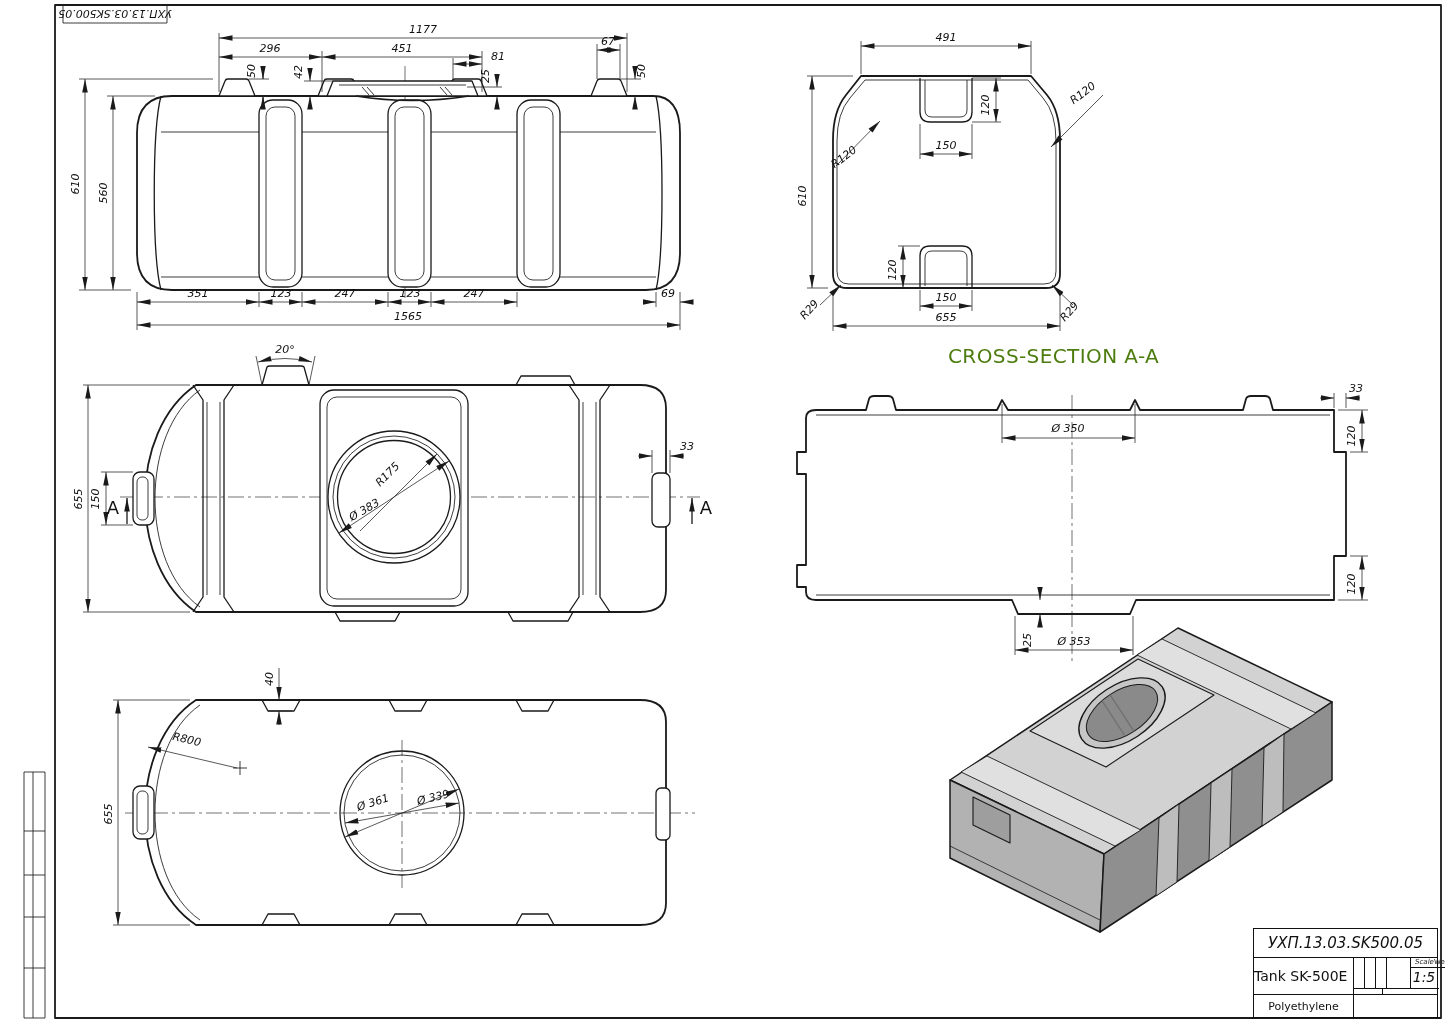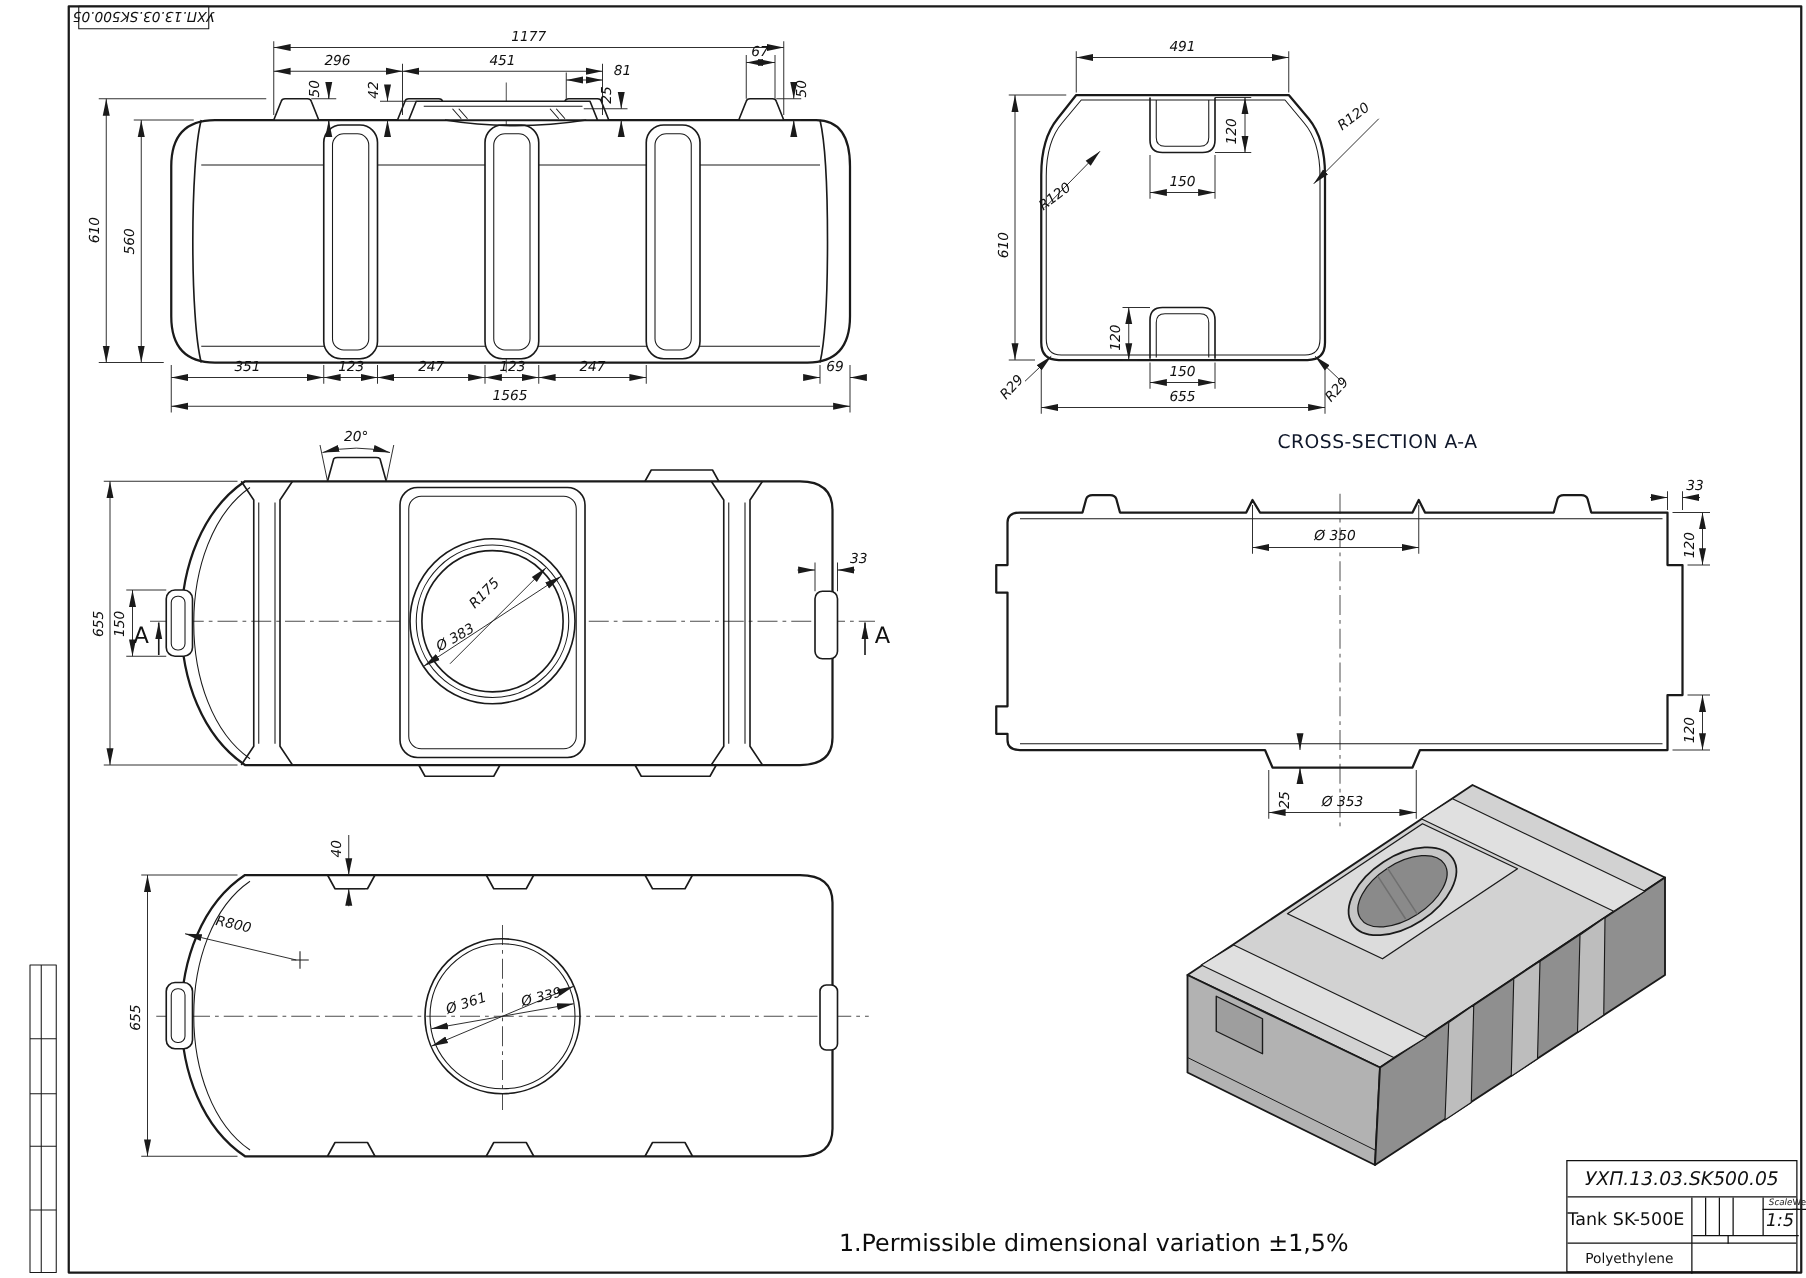--- a/index.html
+++ b/index.html
@@ -10,22 +10,22 @@
   .o2{fill:none;stroke:#1a1a1a;stroke-width:1.3;stroke-linejoin:round;}
   .in1{fill:none;stroke:#1a1a1a;stroke-width:0.85;stroke-linejoin:round;}
   .thin{fill:none;stroke:#222;stroke-width:0.75;}
   .cl{fill:none;stroke:#333;stroke-width:0.7;stroke-dasharray:16 4 3 4;}
   .wf{fill:#fff;}
   text.dim{font:italic 11px "DejaVu Sans",sans-serif;fill:#111;text-anchor:middle;}
   text.big{font:18px "DejaVu Sans",sans-serif;fill:#111;text-anchor:middle;}
   text.stamp{font:italic 11px "DejaVu Sans",sans-serif;fill:#111;text-anchor:middle;}
   .note{position:absolute;left:640px;top:984px;width:470px;text-align:center;
         font-size:19px;color:#0d0d0d;}
-  .sectitle{position:absolute;left:948px;top:344px;width:234px;text-align:right;
-        font-size:15px;letter-spacing:.4px;color:#0f172a;}
+  .sectitle{position:absolute;left:948px;top:344px;width:234px;text-align:left;
+        font-size:20px;letter-spacing:.4px;color:#4d7c0f;}
   
   .tb{position:absolute;left:1253px;top:928px;width:185px;height:90px;border:1.6px solid #111;box-sizing:border-box;}
   .tb *{box-sizing:border-box;position:absolute;}
   .tb-r1{left:0;top:0;width:100%;height:29px;border-bottom:1.4px solid #111;
          font:italic 15px "DejaVu Sans",sans-serif;text-align:center;line-height:28px;}
   .tb-r2{left:0;top:29px;width:100%;height:37px;border-bottom:1.4px solid #111;}
   .tb-name{left:0;top:0;width:100px;height:37px;border-right:1.2px solid #111;
          font-size:14px;line-height:36px;}
   .v1{left:110px;top:0;width:0;height:30px;border-left:1px solid #111;}
   .v2{left:121px;top:0;width:0;height:30px;border-left:1px solid #111;}
@@ -317,21 +317,20 @@
       <ellipse cx="1122" cy="713" rx="40" ry="22" fill="#8a8a8a" stroke="#1a1a1a" stroke-width="1"></ellipse>
       <path d="M1122,691 L1122,735 M1112,692 L1112,733" fill="none" stroke="#6f6f6f" stroke-width="1.2"></path>
     </g>
     <path d="M973,797 L1010,815 L1010,843 L973,825 Z" fill="#9e9e9e" stroke="#1a1a1a" stroke-width="1.1"></path>
     <path d="M950,846 L1100,920" fill="none" stroke="#1a1a1a" stroke-width="0.8"></path>
   </g>
 </svg>
 
   <div class="sectitle">CROSS-SECTION A-A</div>
 
-  <div class="note">1.Permissible dimensional variation  ±1,5%</div>
 
   <div class="tb">
     <div class="tb-r1">УХП.13.03.SK500.05</div>
     <div class="tb-r2">
       <div class="tb-name">Tank SK-500E</div>
       <div class="v1"></div>
       <div class="v2"></div>
       <div class="v3"></div>
       <div class="v4"></div>
       <div class="whead">Weight</div>

